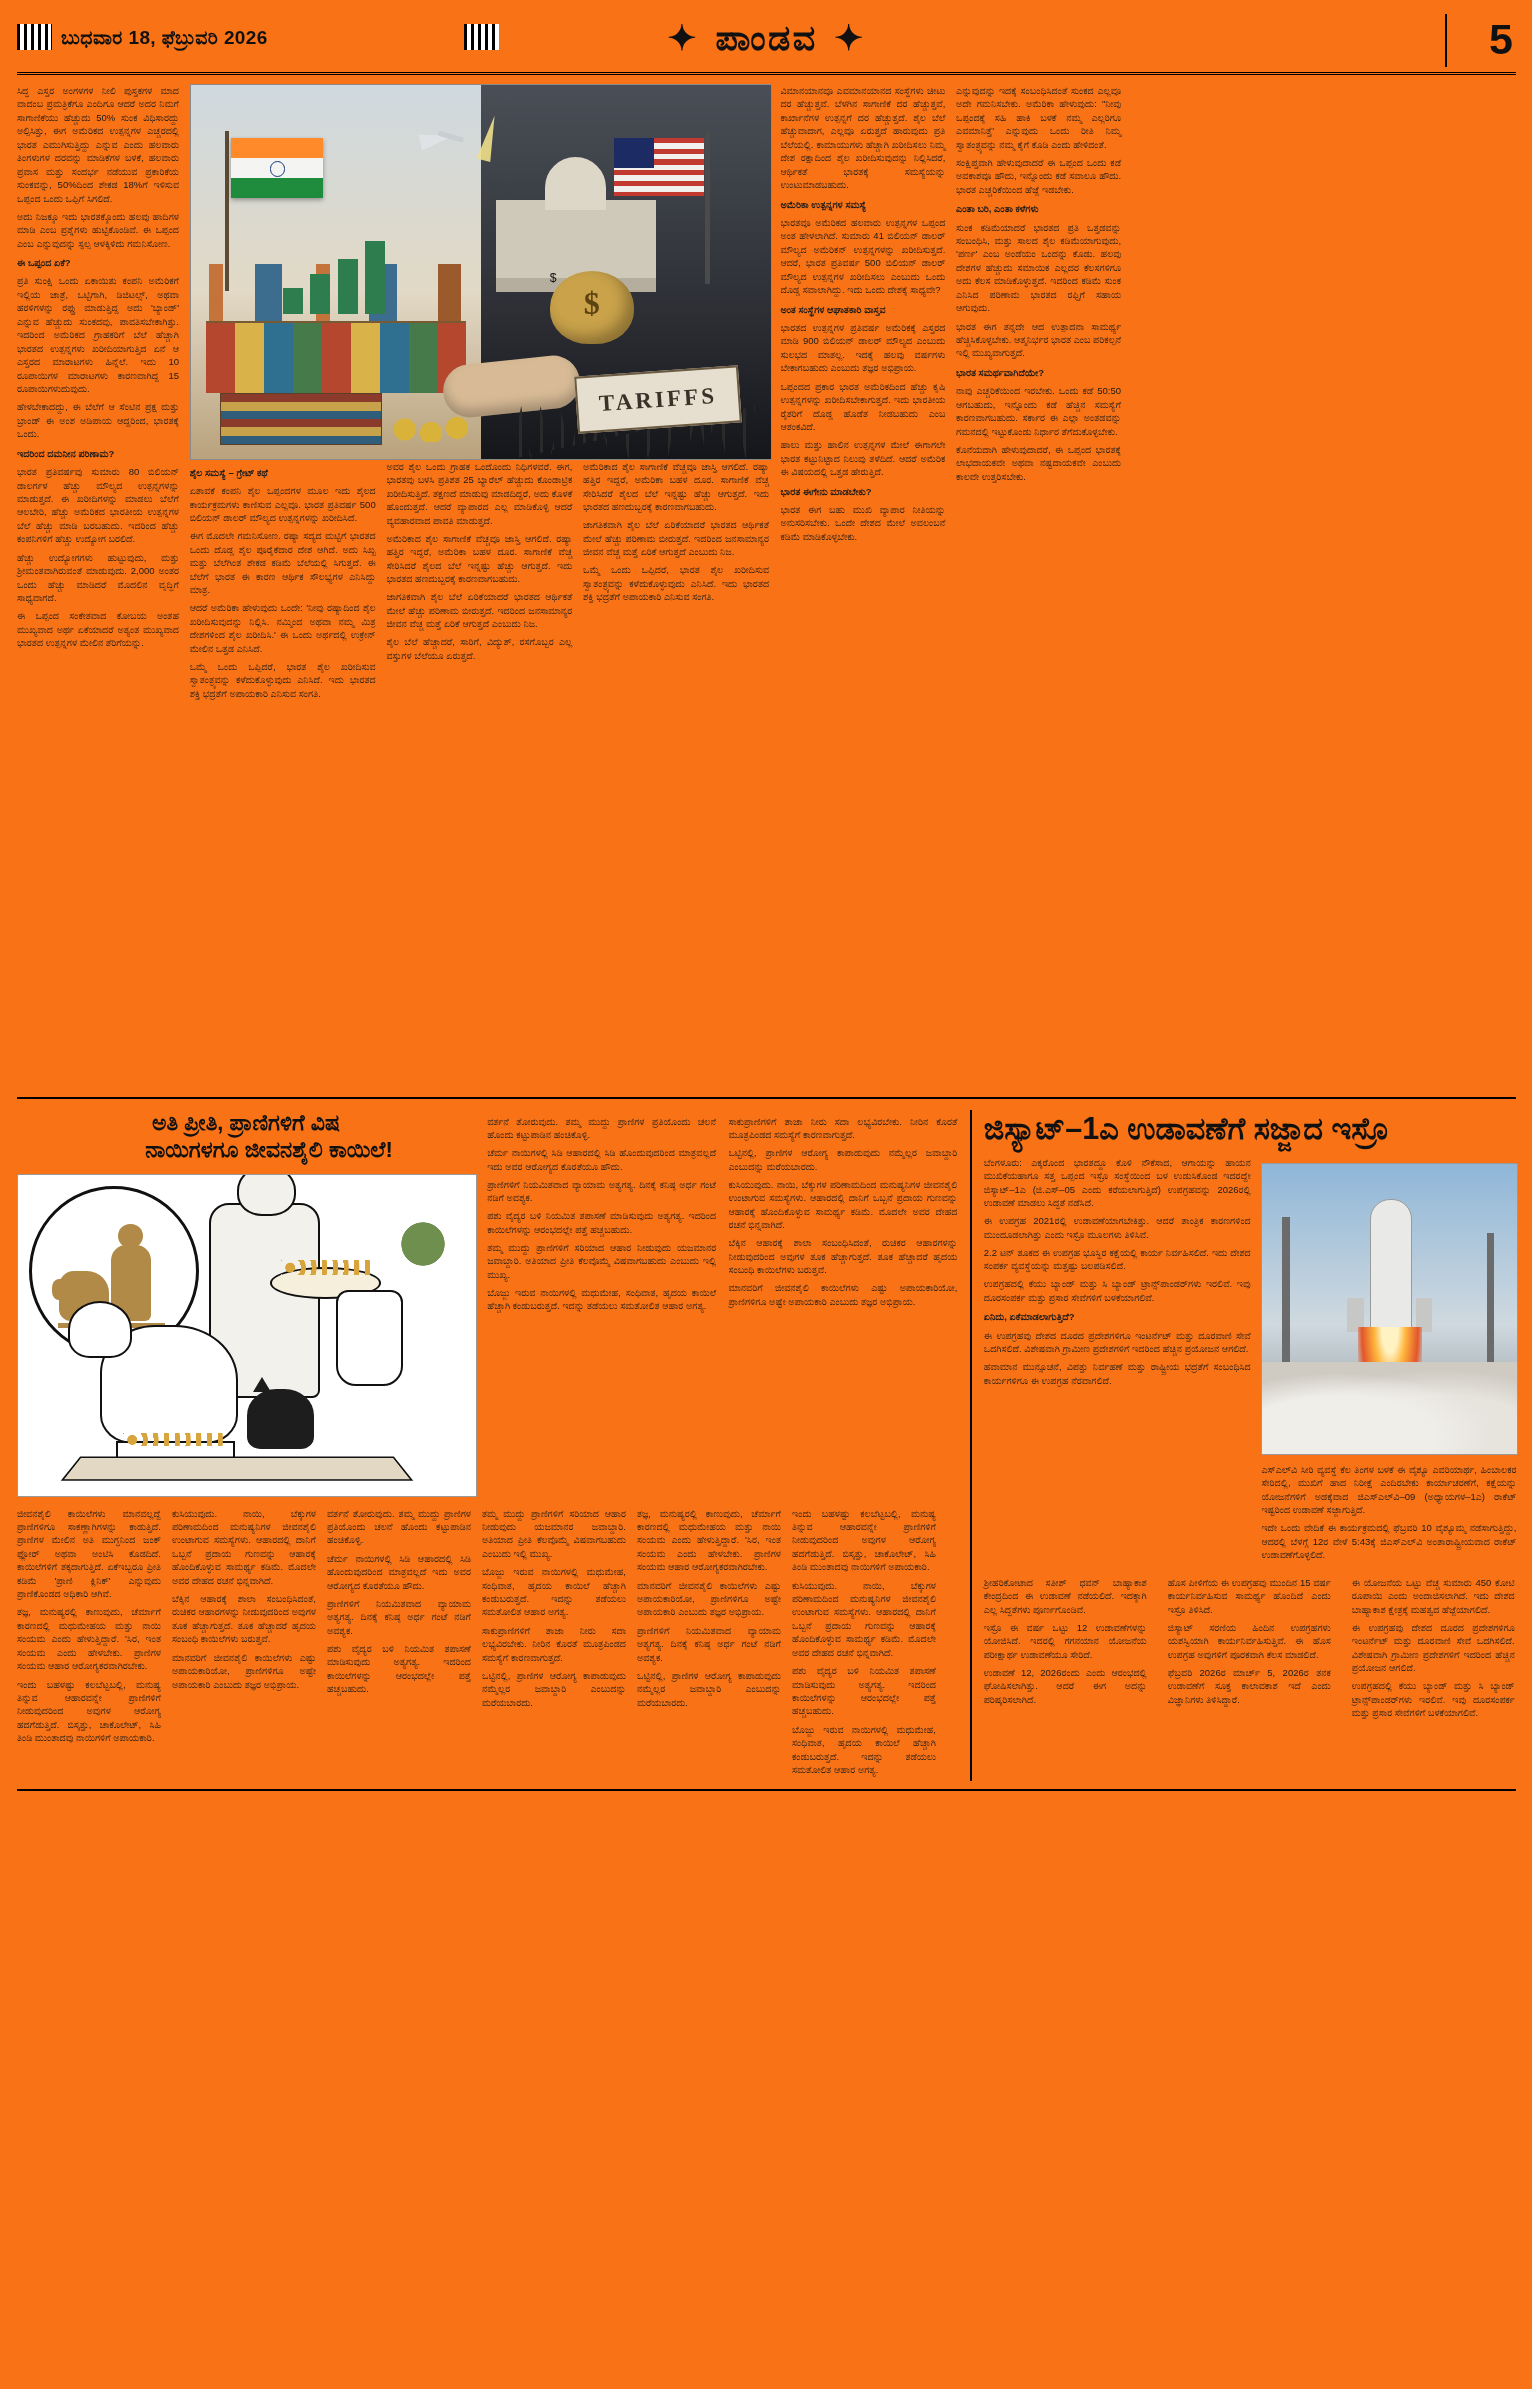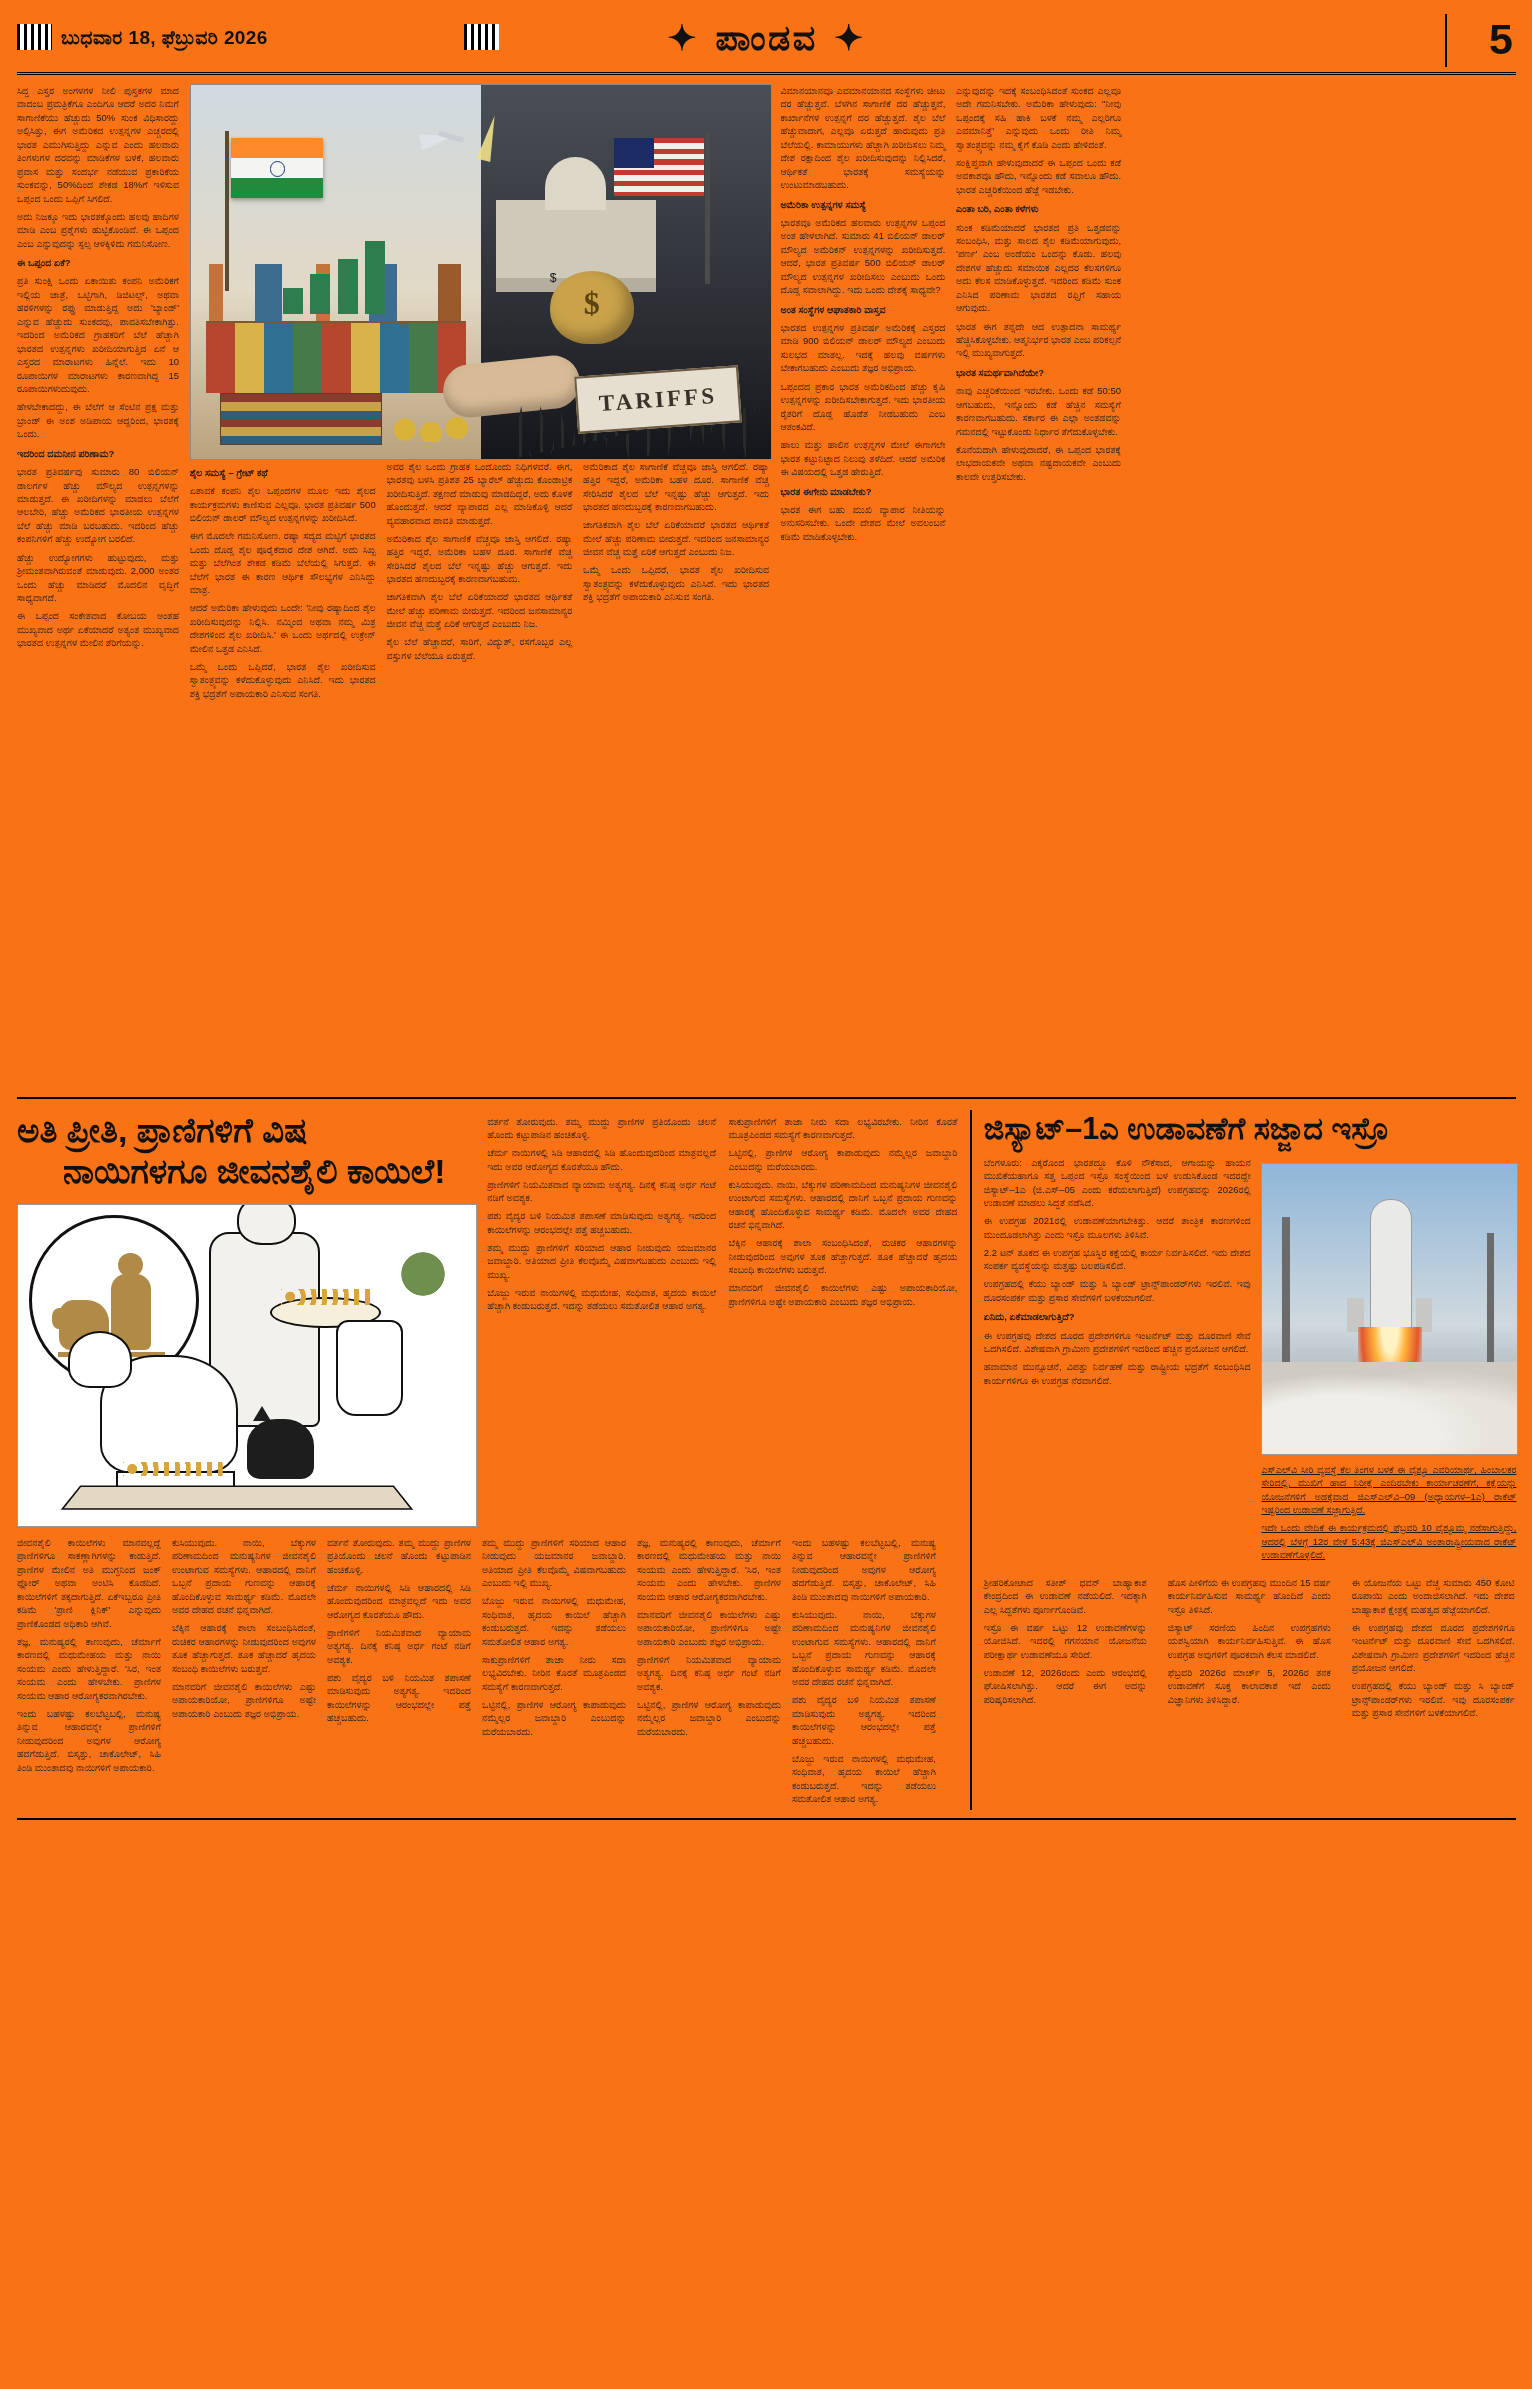--- a/index.html
+++ b/index.html
@@ -77,21 +77,21 @@
      font-size:32px;font-weight:bold;color:#5b4312;font-family:"Liberation Serif",serif;}
   .tariffs{position:absolute;right:30.5px;bottom:30.5px;width:160px;height:53px;background:#e6dfcf;
      border:2.3px solid #6b5b42;transform:rotate(-4deg);display:flex;align-items:center;justify-content:center;
      font-family:"Liberation Serif",serif;font-size:23px;font-weight:bold;letter-spacing:3.1px;color:#3a3128;}
   .spikes{position:absolute;right:15.3px;bottom:0;width:244px;height:53px;
      background:repeating-linear-gradient(90deg,transparent 0 7.6px,#2a2a2a 7.6px 10.7px);clip-path:polygon(0 100%,4% 0,8% 100%,12% 0,16% 100%,20% 0,24% 100%,28% 0,32% 100%,36% 0,40% 100%,44% 0,48% 100%,52% 0,56% 100%,60% 0,64% 100%,68% 0,72% 100%,76% 0,80% 100%,84% 0,88% 100%,92% 0,96% 100%,100% 0);}
   
   .mid{display:flex;gap:12.2px;padding-top:10.7px;}
   .mid-left{width:944px;}
   .mid-right{width:544px;border-left:2.3px double #000;padding-left:12.2px;}
-  .mid-headline{font-size:34px;font-weight:bold;line-height:1.22;}
+  .mid-headline{font-size:22px;font-weight:bold;line-height:1.22;text-align:center;}
   .mid-headline .l2{display:block;margin-left:46px;}
   .mid-headline2{font-size:30.5px;font-weight:bold;line-height:1.2;}
   .cartoon{margin-top:10.7px;width:458px;height:321px;position:relative;border:0.8px solid #999;background:#fff;overflow:hidden;}
   .bubble{position:absolute;left:10.7px;top:10.7px;width:164px;height:164px;border:3.1px solid #111;border-radius:50%;
      background:#fff;}
   .bub-dog{position:absolute;left:27.5px;top:82px;width:50px;height:50px;background:#b08a46;
      border-radius:30% 44% 24% 24%;}
   .bub-dog:after{content:"";position:absolute;left:-7.6px;top:7.6px;width:17px;height:21.4px;background:#b08a46;border-radius:40%;}
   .bub-man{position:absolute;left:79px;top:56px;width:40px;height:76px;background:#b08a46;border-radius:15.3px 15.3px 6.1px 6.1px;}
   .bub-man:before{content:"";position:absolute;left:7.6px;top:-21.4px;width:24.4px;height:24.4px;background:#b08a46;border-radius:50%;}
@@ -342,21 +342,21 @@
         </div>
         <div style="width:255px;">
           <div class="rocket-img">
             <div class="r-tower"></div>
             <div class="r-tower2"></div>
             <div class="r-body"></div>
             <div class="r-fin"></div>
             <div class="r-flame"></div>
             <div class="r-smoke"></div>
           </div>
-          <div class="col" style="margin-top:7.6px;text-decoration:underline;">
+          <div class="col" style="margin-top:7.6px;">
             <p>ಎಸ್‌ಎಲ್‌ವಿ ಸೀರಿ ವ್ಯವಸ್ಥೆ ಕೆಲ ತಿಂಗಳ ಬಳಕೆ ಈ ವೈಶ್ಯೂ ಎವರಿಯಾರ್ಥ, ಹಿಂಬಾಲಕರ ಸೇರಿದಲ್ಲಿ, ಮುಖಿಗೆ ಹಾದ ನಿರೀಕ್ಷೆ ಎಂದಿರಬೇಕು ಕಾರ್ಯಾಚರಣೆಗೆ, ಕಕ್ಷೆಯನ್ನು ಯೋಜನೆಗಳಿಗೆ ಅಡಕ್ಕೆವಾದ ಜಿಎಸ್‌ಎಲ್‌ವಿ–09 (ಅಧ್ಯಾಯಗಳ–1ಎ) ರಾಕೆಟ್ ಇಷ್ಟರಿಂದ ಉಡಾವಣೆ ಸಜ್ಜಾಗುತ್ತಿದೆ.</p>
             <p>ಇದೇ ಒಂದು ವೇದಿಕೆ ಈ ಕಾರ್ಯಕ್ರಮದಲ್ಲಿ ಫೆಬ್ರವರಿ 10 ವೈಶ್ಯೂಮ್ಮ ನಡೆಸಾಗುತ್ತಿದ್ದು, ಆದರಲ್ಲಿ ಬೆಳಗ್ಗೆ 12ರ ವೇಳೆ 5:43ಕ್ಕೆ ಜಿಎಸ್‌ಎಲ್‌ವಿ ಅಂತಾರಾಷ್ಟ್ರೀಯವಾದ ರಾಕೆಟ್ ಉಡಾವಣೆಗೊಳ್ಳಲಿದೆ.</p>
           </div>
         </div>
       </div>
 
       <div class="mr-cols">
         <div class="c col">
           <p>ಶ್ರೀಹರಿಕೋಟಾದ ಸತೀಶ್ ಧವನ್ ಬಾಹ್ಯಾಕಾಶ ಕೇಂದ್ರದಿಂದ ಈ ಉಡಾವಣೆ ನಡೆಯಲಿದೆ. ಇದಕ್ಕಾಗಿ ಎಲ್ಲ ಸಿದ್ಧತೆಗಳು ಪೂರ್ಣಗೊಂಡಿವೆ.</p>
           <p>ಇಸ್ರೊ ಈ ವರ್ಷ ಒಟ್ಟು 12 ಉಡಾವಣೆಗಳನ್ನು ಯೋಜಿಸಿದೆ. ಇದರಲ್ಲಿ ಗಗನಯಾನ ಯೋಜನೆಯ ಪರೀಕ್ಷಾರ್ಥ ಉಡಾವಣೆಯೂ ಸೇರಿದೆ.</p>

